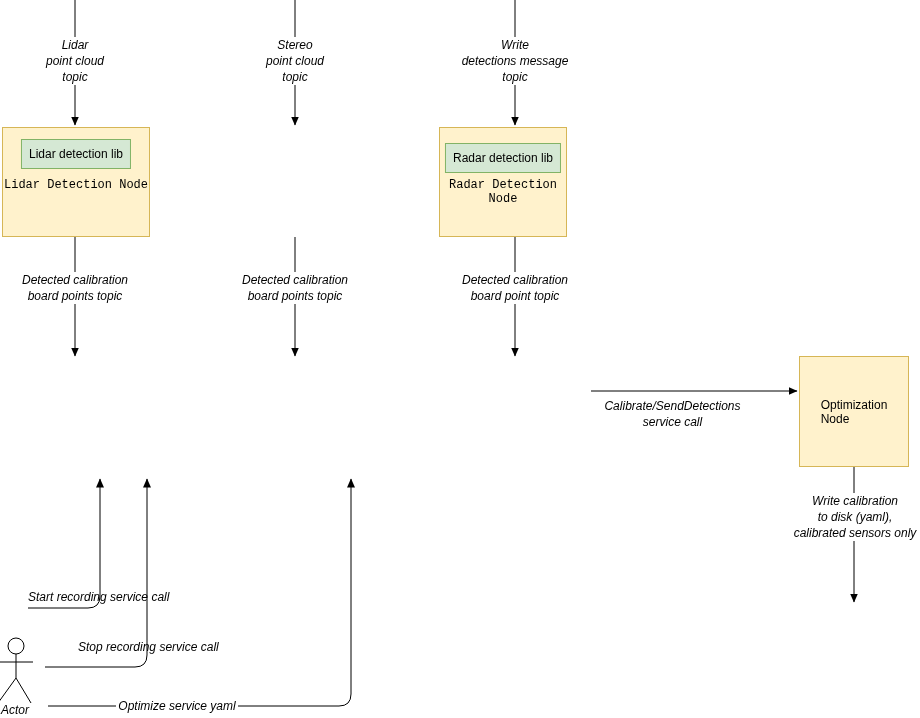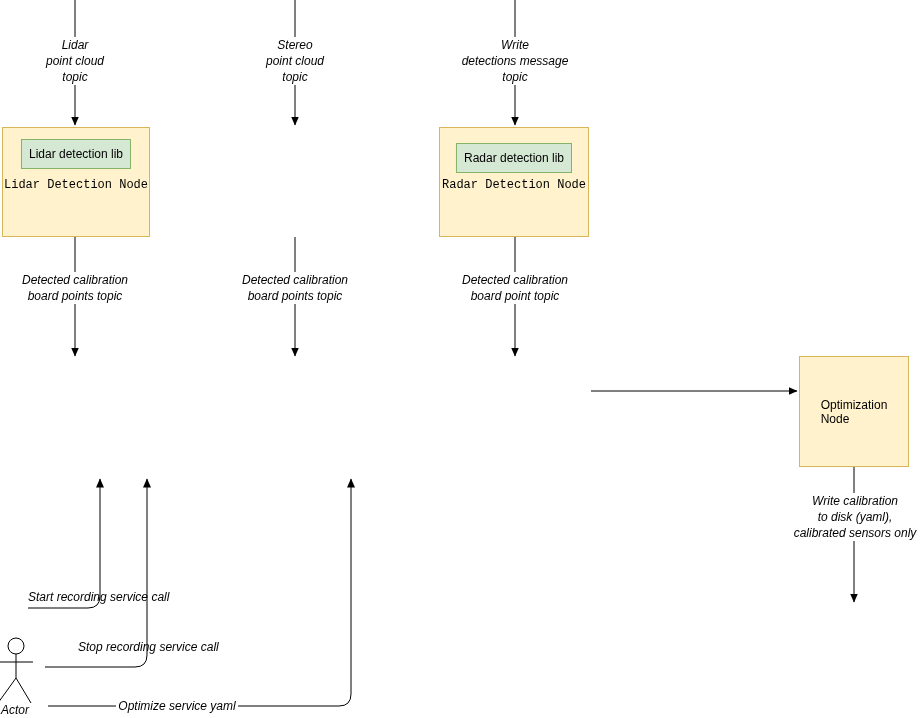--- a/index.html
+++ b/index.html
@@ -77,21 +77,21 @@
   </svg>
 
   <div class="node" style="left:2px;top:127px;width:148px;height:110px">
     <div class="lib">
       <span>Lidar detection lib</span>
     </div>
     <div class="ntitle">Lidar Detection Node</div>
   </div>
 
 
-  <div class="node radar" style="left:439px;top:127px;width:150px;height:110px">
+  <div class="node radar" style="left:439px;top:127px;width:128px;height:110px">
     <div class="lib">
       <span>Radar detection lib</span>
     </div>
     <div class="ntitle">Radar Detection Node</div>
   </div>
 
 
   <div class="node center-flex" style="left:799px;top:356px;width:110px;height:111px">
     <span>Optimization
 Node</span>
@@ -107,20 +107,22 @@
 detections message
 topic</div>
 
   <div class="edge-label" style="left:3px;top:272px;width:144px">Detected calibration
 board points topic</div>
   <div class="edge-label" style="left:223px;top:272px;width:144px">Detected calibration
 board points topic</div>
   <div class="edge-label" style="left:443px;top:272px;width:144px">Detected calibration
 board point topic</div>
 
+  <div class="edge-label" style="left:590px;top:398px;width:165px">Calibrate/SendDetections
+service call</div>
   <div class="edge-label" style="left:774px;top:493px;width:162px">Write calibration
 to disk (yaml),
 calibrated sensors only</div>
 
   <div class="edge-label nowrap" style="left:28px;top:589px">Start recording service call</div>
   <div class="edge-label nowrap" style="left:78px;top:639px">Stop recording service call</div>
   <div class="edge-label" style="left:116px;top:698px;width:122px">Optimize service yaml</div>
 
   <div class="edge-label nowrap" style="left:1px;top:702px">Actor</div>
 

